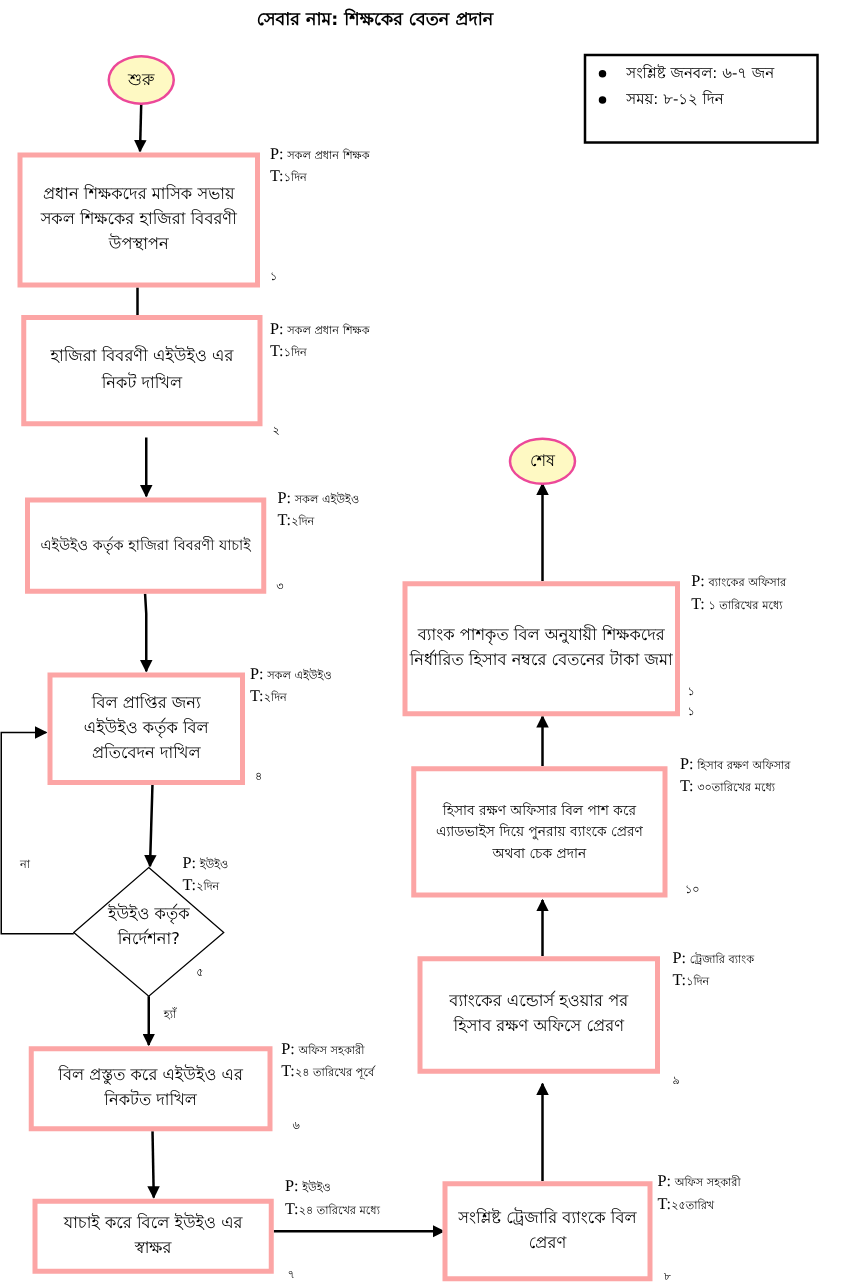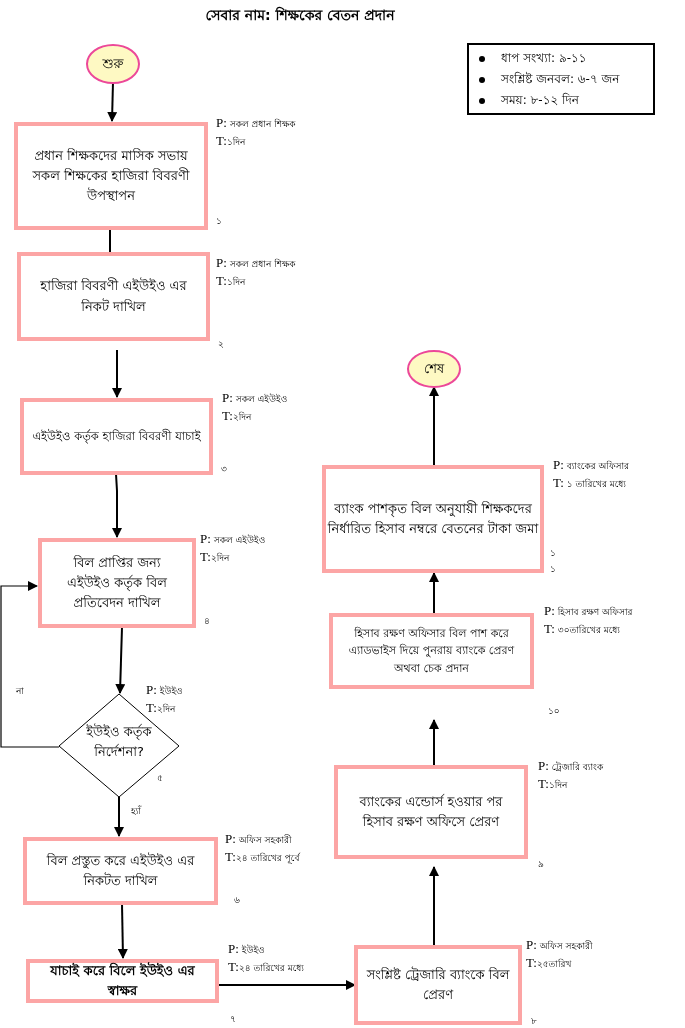--- a/index.html
+++ b/index.html
@@ -59,24 +59,20 @@
   <line x1="434" y1="765" x2="434" y2="720" stroke="#000" stroke-width="2" marker-end="url(#arr)"></line>
 
   <line x1="434" y1="613" x2="434" y2="573" stroke="#000" stroke-width="2" marker-end="url(#arr)"></line>
 
   <line x1="434" y1="465" x2="434" y2="387" stroke="#000" stroke-width="2" marker-end="url(#arr)"></line>
 </svg>
 
 <div class="title">সেবার নাম: শিক্ষকের বেতন প্রদান</div>
 
 <div class="info-box">
-  <div class="info-item">
-    <span class="dot"></span>
-    <span>ধাপ সংখ্যা: ৯-১১</span>
-  </div>
   <div class="info-item">
     <span class="dot"></span>
     <span>সংশ্লিষ্ট জনবল: ৬-৭ জন</span>
   </div>
   <div class="info-item">
     <span class="dot"></span>
     <span>সময়: ৮-১২ দিন</span>
   </div>
 </div>
 
@@ -134,21 +130,21 @@
 
 <div class="box" style="left:23px;top:837px;width:195px;height:68px;">
   <span>বিল প্রস্তুত করে এইউইও এর নিকটত দাখিল</span>
 </div>
 <div class="meta" style="left:225px;top:830px;">
   <div><span class="k">P:</span> <span>অফিস সহকারী</span></div>
   <div><span class="k">T:</span><span>২৪ তারিখের পূর্বে</span></div>
 </div>
 <div class="num" style="left:234px;top:893px;">৬</div>
 
-<div class="box" style="left:26px;top:959px;width:193px;height:44px;font-weight:bold;">
+<div class="box" style="left:26px;top:959px;width:193px;height:60px;">
   <span>যাচাই করে বিলে ইউইও এর স্বাক্ষর</span>
 </div>
 <div class="meta" style="left:228px;top:940px;">
   <div><span class="k">P:</span> <span>ইউইও</span></div>
   <div><span class="k">T:</span><span>২৪ তারিখের মধ্যে</span></div>
 </div>
 <div class="num" style="left:230px;top:1012px;">৭</div>
 
 <div class="box" style="left:354px;top:945px;width:168px;height:80px;">
   <span>সংশ্লিষ্ট ট্রেজারি ব্যাংকে বিল প্রেরণ</span>
@@ -161,21 +157,21 @@
 
 <div class="box" style="left:334px;top:765px;width:194px;height:94px;">
   <span>ব্যাংকের এন্ডোর্স হওয়ার পর হিসাব রক্ষণ অফিসে প্রেরণ</span>
 </div>
 <div class="meta" style="left:538px;top:757px;">
   <div><span class="k">P:</span> <span>ট্রেজারি ব্যাংক</span></div>
   <div><span class="k">T:</span><span>১দিন</span></div>
 </div>
 <div class="num" style="left:538px;top:857px;">৯</div>
 
-<div class="box" style="left:329px;top:613px;width:205px;height:76px;font-size:11px;padding:4px 8px;">
+<div class="box" style="left:329px;top:613px;width:205px;height:105px;font-size:11px;padding:4px 8px;">
   <span>হিসাব রক্ষণ অফিসার বিল পাশ করে এ্যাডভাইস দিয়ে পুনরায় ব্যাংকে প্রেরণ অথবা চেক প্রদান</span>
 </div>
 <div class="meta" style="left:544px;top:602px;">
   <div><span class="k">P:</span> <span>হিসাব রক্ষণ অফিসার</span></div>
   <div><span class="k">T:</span> <span>৩০তারিখের মধ্যে</span></div>
 </div>
 <div class="num" style="left:548px;top:704px;">১০</div>
 
 <div class="box" style="left:322px;top:465px;width:222px;height:108px;padding:4px 0;">
   <span>ব্যাংক পাশকৃত বিল অনুযায়ী শিক্ষকদের নির্ধারিত হিসাব নম্বরে বেতনের টাকা জমা</span>

